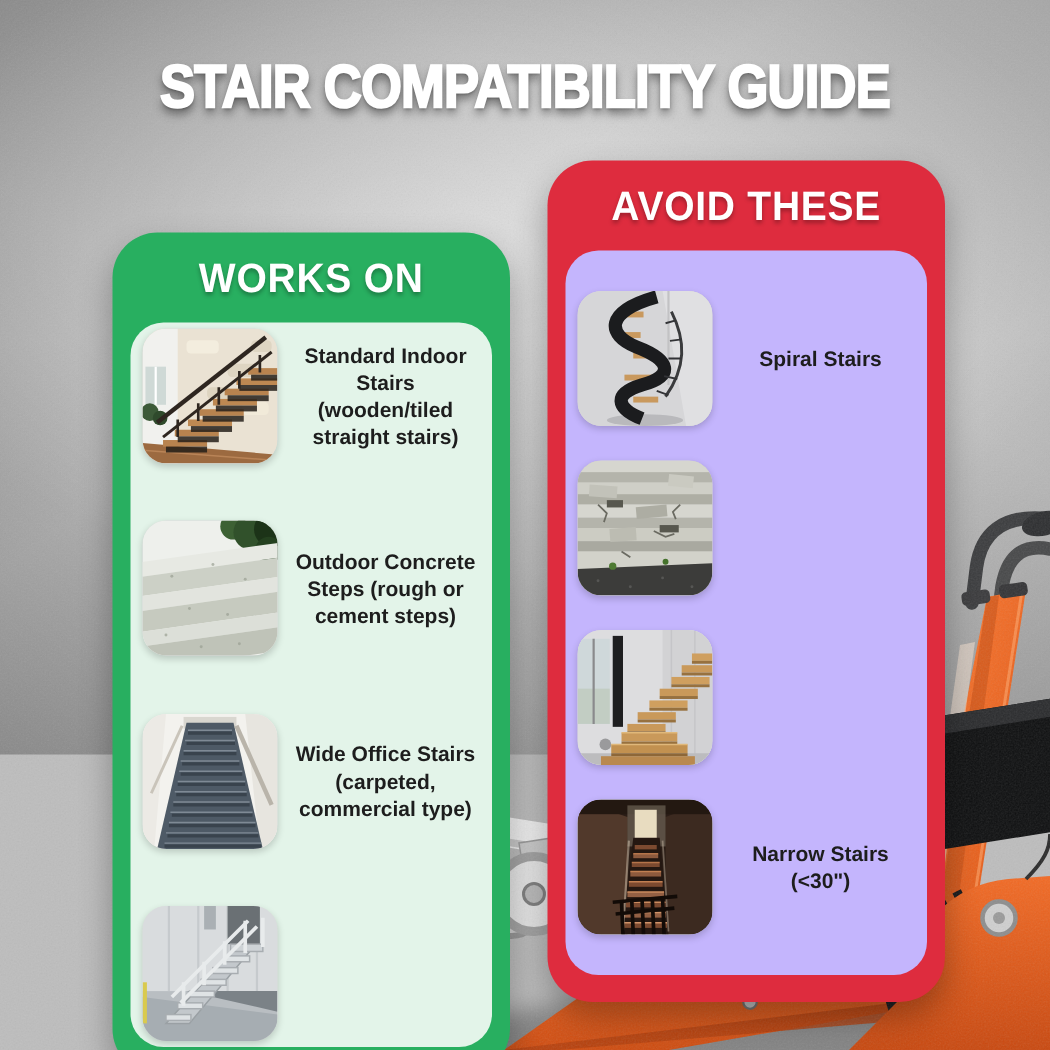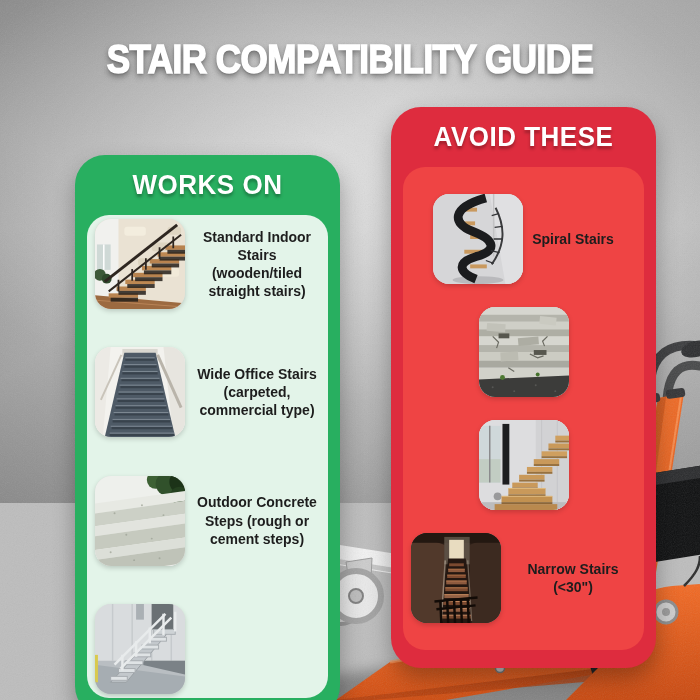--- a/index.html
+++ b/index.html
@@ -32,21 +32,21 @@
     transform:scaleY(1.15);transform-origin:50% 0;
     text-shadow:0 3px 6px rgba(0,0,0,.50),0 1px 2px rgba(0,0,0,.35);
   }
 
   
   .col{
     position:absolute;top:107px;width:265px;height:561px;z-index:2;
     border-radius:30px;box-shadow:0 10px 22px rgba(0,0,0,.30);
   }
   .col-left{left:75px;margin-top:48px;}
-  .col-right{left:365px;margin-left:26px;}
+  .col-right{left:365px;}
   .col-header{
     height:60px;display:flex;align-items:center;justify-content:center;
     color:#fff;font-size:26px;font-weight:bold;letter-spacing:.5px;
     transform:scaleY(1.05);
     text-shadow:0 2px 3px rgba(0,0,0,.30);
   }
   .inner{
     position:absolute;left:12px;right:12px;top:60px;bottom:18px;
     border-radius:22px;
     display:flex;flex-direction:column;justify-content:space-evenly;
@@ -201,20 +201,51 @@
             <line x1="66" y1="29" x2="66" y2="41" stroke="#2e2620" stroke-width="1.8"></line>
             <line x1="80" y1="18" x2="80" y2="30" stroke="#2e2620" stroke-width="1.8"></line>
           </svg>
         </div>
         <div class="label">Standard Indoor Stairs (wooden/tiled straight stairs)</div>
       </div>
 
       <div class="row">
         <div class="photo">
           <svg viewBox="0 0 92 92" preserveAspectRatio="none">
+            <rect width="92" height="92" fill="#eef0ec"></rect>
+            <circle cx="62" cy="4" r="9" fill="#3d6134"></circle>
+            <circle cx="74" cy="8" r="12" fill="#31512b"></circle>
+            <circle cx="88" cy="6" r="12" fill="#1c3318"></circle>
+            <circle cx="86" cy="20" r="9" fill="#24401f"></circle>
+            <g transform="rotate(-8 46 46)">
+              <rect x="-12" y="22" width="120" height="10" fill="#e7e9e3"></rect>
+              <rect x="-12" y="32" width="120" height="13" fill="#ccd0c6"></rect>
+              <rect x="-18" y="45" width="122" height="10" fill="#e2e4de"></rect>
+              <rect x="-18" y="55" width="122" height="14" fill="#c6cabf"></rect>
+              <rect x="-24" y="69" width="126" height="10" fill="#dcdfd8"></rect>
+              <rect x="-24" y="79" width="126" height="16" fill="#bfc3b8"></rect>
+            </g>
+            <g fill="#9aa093" opacity=".7">
+              <circle cx="20" cy="38" r="1"></circle>
+                <circle cx="48" cy="30" r="1"></circle>
+                <circle cx="70" cy="40" r="1"></circle>
+              <circle cx="32" cy="60" r="1"></circle>
+                <circle cx="58" cy="64" r="1"></circle>
+                <circle cx="16" cy="78" r="1"></circle>
+              <circle cx="66" cy="84" r="1"></circle>
+                <circle cx="40" cy="86" r="1"></circle>
+            </g>
+          </svg>
+        </div>
+        <div class="label">Outdoor Concrete Steps (rough or cement steps)</div>
+      </div>
+
+      <div class="row">
+        <div class="photo">
+          <svg viewBox="0 0 92 92" preserveAspectRatio="none">
             <rect width="92" height="92" fill="#f3f2ee"></rect>
             <polygon points="70,0 92,0 92,92 80,92" fill="#e7e5df"></polygon>
             <polygon points="0,0 16,0 8,92 0,92" fill="#eceae5"></polygon>
             <rect x="28" y="2" width="36" height="8" fill="#d9d7d0"></rect>
             <polygon points="30,6 62,6 82,92 10,92" fill="#4e5a66"></polygon>
             <g stroke="#39434d" stroke-width="2.2">
               <line x1="31" y1="13" x2="61" y2="13"></line>
                 <line x1="30" y1="20" x2="63" y2="20"></line>
               <line x1="28" y1="27" x2="64" y2="27"></line>
                 <line x1="27" y1="34" x2="66" y2="34"></line>
@@ -244,51 +275,20 @@
             <line x1="64" y1="8" x2="88" y2="62" stroke="#b9b4aa" stroke-width="3"></line>
             <line x1="27" y1="8" x2="6" y2="54" stroke="#c9c4ba" stroke-width="2"></line>
           </svg>
         </div>
         <div class="label">Wide Office Stairs (carpeted, commercial type)</div>
       </div>
 
       <div class="row">
         <div class="photo">
           <svg viewBox="0 0 92 92" preserveAspectRatio="none">
-            <rect width="92" height="92" fill="#eef0ec"></rect>
-            <circle cx="62" cy="4" r="9" fill="#3d6134"></circle>
-            <circle cx="74" cy="8" r="12" fill="#31512b"></circle>
-            <circle cx="88" cy="6" r="12" fill="#1c3318"></circle>
-            <circle cx="86" cy="20" r="9" fill="#24401f"></circle>
-            <g transform="rotate(-8 46 46)">
-              <rect x="-12" y="22" width="120" height="10" fill="#e7e9e3"></rect>
-              <rect x="-12" y="32" width="120" height="13" fill="#ccd0c6"></rect>
-              <rect x="-18" y="45" width="122" height="10" fill="#e2e4de"></rect>
-              <rect x="-18" y="55" width="122" height="14" fill="#c6cabf"></rect>
-              <rect x="-24" y="69" width="126" height="10" fill="#dcdfd8"></rect>
-              <rect x="-24" y="79" width="126" height="16" fill="#bfc3b8"></rect>
-            </g>
-            <g fill="#9aa093" opacity=".7">
-              <circle cx="20" cy="38" r="1"></circle>
-                <circle cx="48" cy="30" r="1"></circle>
-                <circle cx="70" cy="40" r="1"></circle>
-              <circle cx="32" cy="60" r="1"></circle>
-                <circle cx="58" cy="64" r="1"></circle>
-                <circle cx="16" cy="78" r="1"></circle>
-              <circle cx="66" cy="84" r="1"></circle>
-                <circle cx="40" cy="86" r="1"></circle>
-            </g>
-          </svg>
-        </div>
-        <div class="label">Outdoor Concrete Steps (rough or cement steps)</div>
-      </div>
-
-      <div class="row">
-        <div class="photo">
-          <svg viewBox="0 0 92 92" preserveAspectRatio="none">
             <rect width="92" height="92" fill="#d9dcde"></rect>
             <g stroke="#c6cacd" stroke-width="1.5">
               <line x1="18" y1="0" x2="18" y2="58"></line>
                 <line x1="38" y1="0" x2="38" y2="58"></line>
               <line x1="58" y1="0" x2="58" y2="58"></line>
                 <line x1="78" y1="0" x2="78" y2="58"></line>
             </g>
             <rect x="58" y="0" width="22" height="26" fill="#6a7074"></rect>
             <rect x="42" y="0" width="8" height="16" fill="#aab0b4"></rect>
             <rect x="0" y="58" width="92" height="34" fill="#b9bec2"></rect>
@@ -316,21 +316,21 @@
             </g>
           </svg>
         </div>
       </div>
 
     </div>
   </section>
 
   <section class="col col-right" style="background: rgb(222, 44, 62);">
     <div class="col-header">AVOID THESE</div>
-    <div class="inner" style="background: #ef4444; align-items: center;">
+    <div class="inner" style="background: #c4b5fd;">
 
       <div class="row">
         <div class="photo">
           <svg viewBox="0 0 92 92" preserveAspectRatio="none">
             <rect width="92" height="92" fill="#d6d6d8"></rect>
             <polygon points="58,0 92,0 92,92 74,92" fill="#e0e0e2"></polygon>
             <line x1="62" y1="0" x2="62" y2="64" stroke="#c2c2c4" stroke-width="1.5"></line>
             <ellipse cx="46" cy="88" rx="26" ry="4" fill="#b9b9bc"></ellipse>
             <g fill="#c9995e">
               <rect x="28" y="14" width="17" height="4"></rect>

